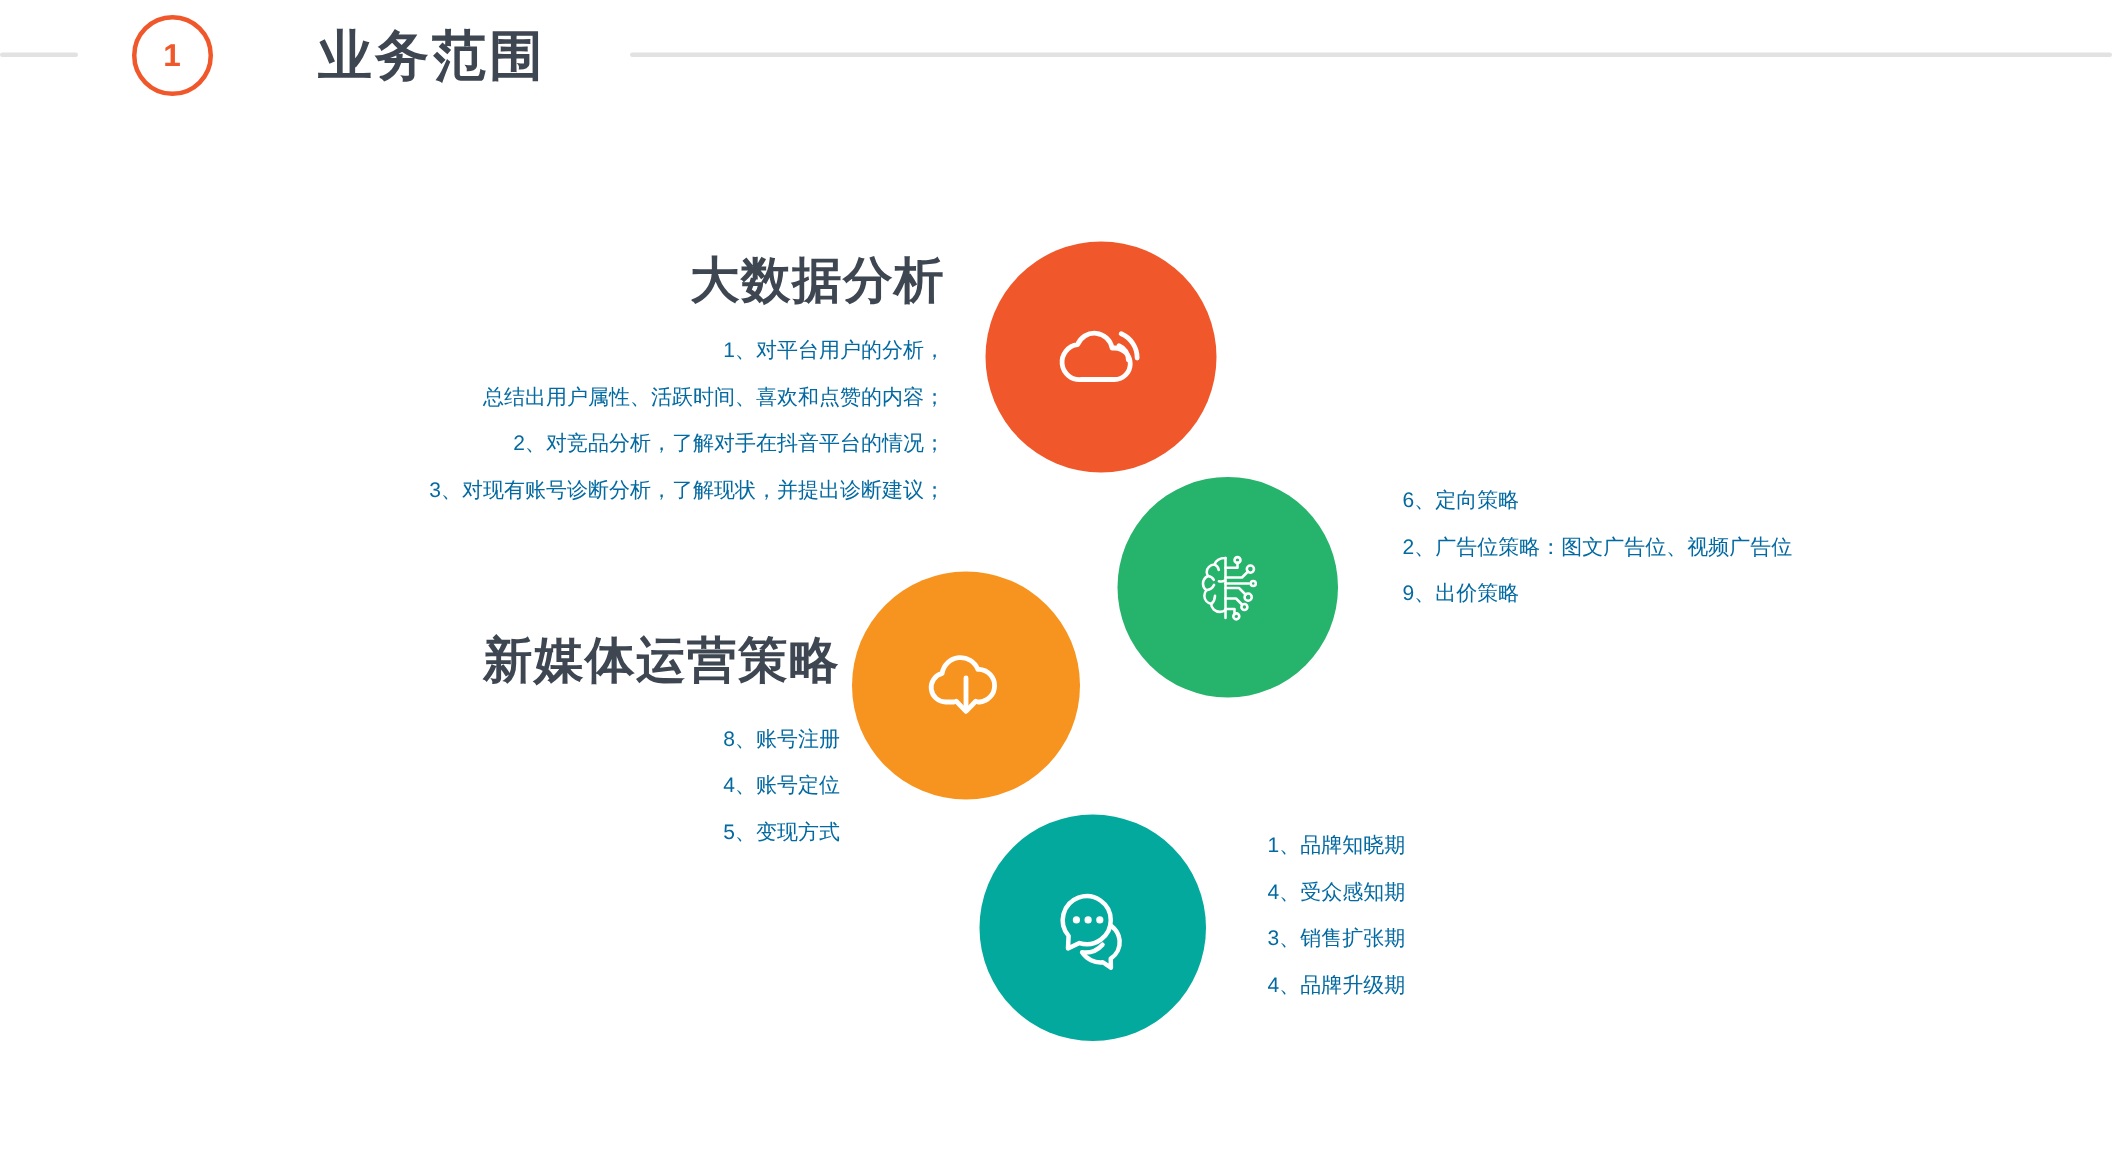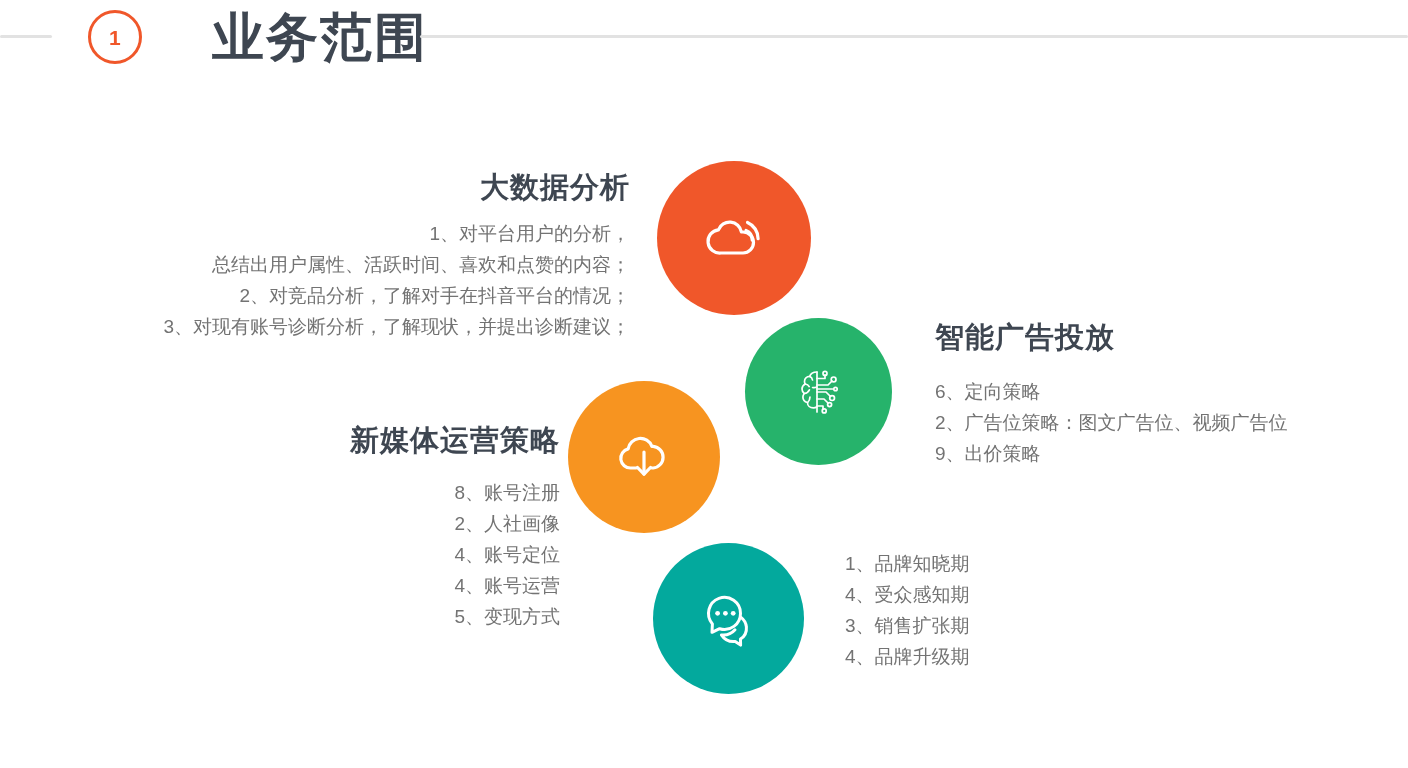--- a/index.html
+++ b/index.html
@@ -49,21 +49,21 @@
     font-size: 21px;
     font-weight: 700;
     color: #f0572a;
     line-height: 1;
     letter-spacing: .5px;
   }
 
   #page-title {
     position: absolute;
     left: 212px; top: 9px;
-    font-size: 52px;
+    font-size: 36px;
     font-weight: 700;
     letter-spacing: 2px;
     color: #3e4651;
     line-height: 56px;
     white-space: nowrap;
   }
 
   
   .icon-circle {
     position: absolute;
@@ -76,35 +76,35 @@
 
   #circle-bigdata      { left: 657px; top: 161px; width: 154px; height: 154px; background: #f0572a; }
   #circle-ads          { left: 745px; top: 318px; width: 147px; height: 147px; background: #26b36b; }
   #circle-operations   { left: 568px; top: 381px; width: 152px; height: 152px; background: #f79420; }
   #circle-planning     { left: 653px; top: 543px; width: 151px; height: 151px; background: #03a99d; }
 
   
   .block { position: absolute; }
   .block h2 {
     margin: 0;
-    font-size: 29px;
+    font-size: 33px;
     font-weight: 700;
     color: #3e4651;
     letter-spacing: 1px;
     line-height: 38px;
     white-space: nowrap;
   }
   .block ul {
     margin: 0;
     padding: 0;
     list-style: none;
   }
   .block li {
-    font-size: 19px;
-    color: #737373;
+    font-size: 14px;
+    color: #0369a1;
     line-height: 31px;
     white-space: nowrap;
   }
 
   .block.align-right { text-align: right; }
   .block.align-left  { text-align: left; }
 
   #block-bigdata    { left: 20px;  top: 168px; width: 610px; }
   #block-bigdata h2 { margin-bottom: 12px; }
 
@@ -198,35 +198,32 @@
   <h2>大数据分析</h2>
   <ul>
     <li>1、对平台用户的分析，</li>
     <li>总结出用户属性、活跃时间、喜欢和点赞的内容；</li>
     <li>2、对竞品分析，了解对手在抖音平台的情况；</li>
     <li>3、对现有账号诊断分析，了解现状，并提出诊断建议；</li>
   </ul>
 </div>
 
 <div class="block align-left" id="block-ads">
-  <h2>智能广告投放</h2>
   <ul>
     <li>6、定向策略</li>
     <li>2、广告位策略：图文广告位、视频广告位</li>
     <li>9、出价策略</li>
   </ul>
 </div>
 
 <div class="block align-right" id="block-operations">
   <h2>新媒体运营策略</h2>
   <ul>
     <li>8、账号注册</li>
-    <li>2、人社画像</li>
     <li>4、账号定位</li>
-    <li>4、账号运营</li>
     <li>5、变现方式</li>
   </ul>
 </div>
 
 <div class="block align-left" id="block-planning">
   <ul>
     <li>1、品牌知晓期</li>
     <li>4、受众感知期</li>
     <li>3、销售扩张期</li>
     <li>4、品牌升级期</li>

